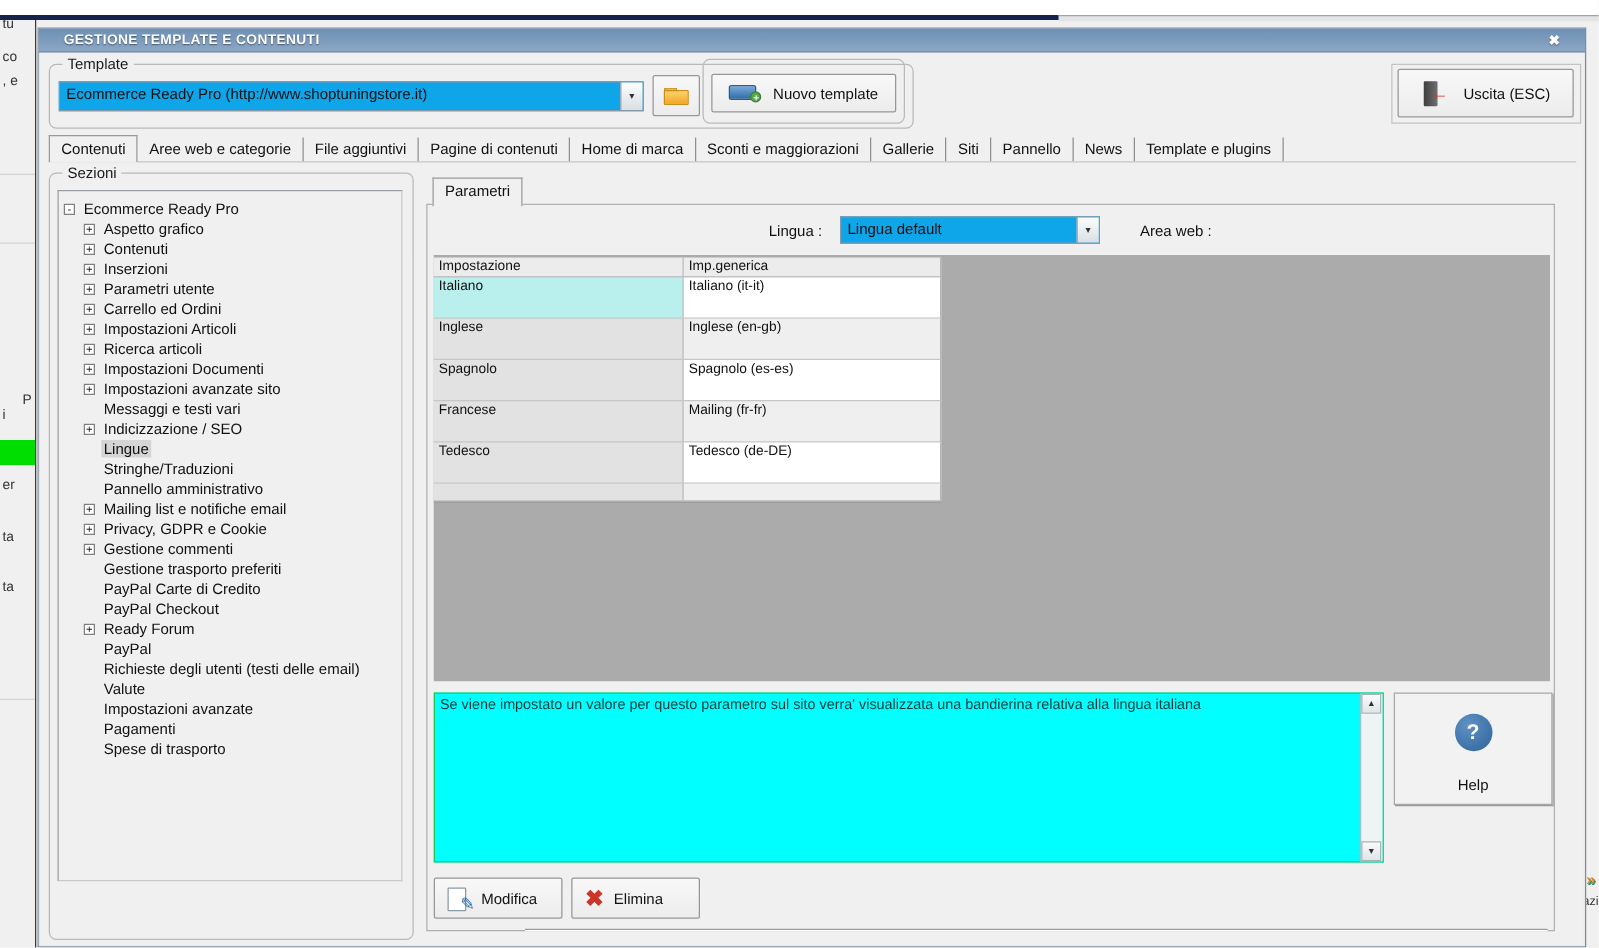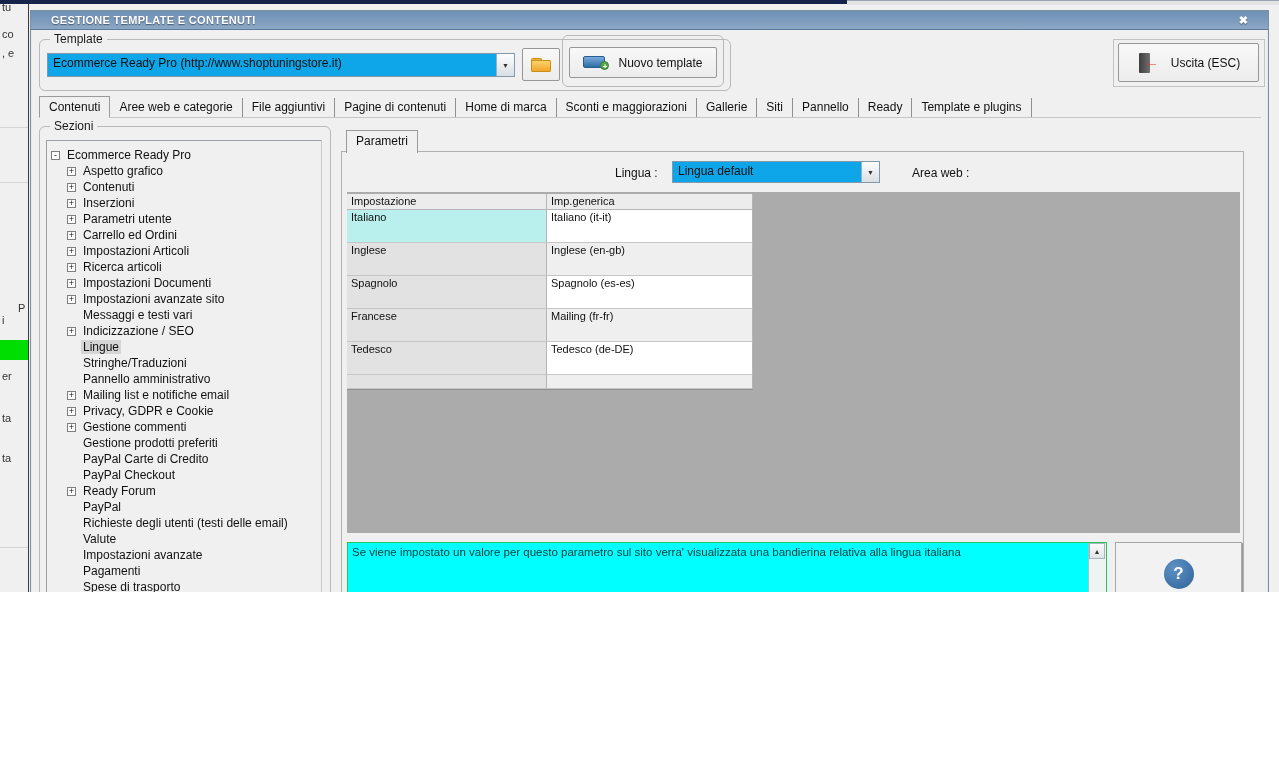--- a/index.html
+++ b/index.html
@@ -1,18 +1,18 @@
 <!DOCTYPE html>
 <html><head>
 <meta charset="utf-8">
 <style>
   html,body { margin:0; padding:0; }
   .screen {
-    position:relative; width:1279px; height:592px; overflow:hidden;
-    background:#f0f0f0; font-family:"Liberation Sans", sans-serif; color:#111;
+    position:relative; width:1279px; height:746px; overflow:hidden;
+    background:#f0f0f0; font-family:"Liberation Sans", sans-serif; color:#111;margin-top:12px;
     -webkit-font-smoothing:antialiased;
   }
   
   .navy-top { position:absolute; left:0; top:0; width:847px; height:4px; background:#16234d; }
   .navy-top-right { position:absolute; left:847px; top:0; width:432px; height:4px; background:#e4e4e4; border-top:1px solid #9aa4b4; }
   .navy-bottom { position:absolute; left:0; top:750px; width:1279px; height:8px; background:#16234d; }
   .bg-vline { position:absolute; left:28px; top:4px; width:1px; height:746px; background:#3a3a3a; }
   .bg-frag { position:absolute; left:0; font-size:11px; color:#333; white-space:nowrap; }
   .bg-hline { position:absolute; left:0; width:28px; height:0; border-top:1px solid #d4d4d4; }
   .bg-green { position:absolute; left:0; top:340px; width:28px; height:20px; background:#00dd00; }
@@ -203,21 +203,21 @@
       <div class="tabbar" id="tabbar">
           <div class="tab active">Contenuti</div>
           <div class="tab">Aree web e categorie</div>
           <div class="tab">File aggiuntivi</div>
           <div class="tab">Pagine di contenuti</div>
           <div class="tab">Home di marca</div>
           <div class="tab">Sconti e maggiorazioni</div>
           <div class="tab">Gallerie</div>
           <div class="tab">Siti</div>
           <div class="tab">Pannello</div>
-          <div class="tab">Ready</div>
+          <div class="tab">News</div>
           <div class="tab">Template e plugins</div>
         </div>
 
       <div class="groupbox" style="left:7px; top:95px; width:290px; height:612px;">
         <span class="gb-label">Sezioni</span>
         <div class="tree-box" id="tree">
             <div class="tree-row" style="padding-left: 4px;">
               <div class="expander">-</div>
               <div class="tree-label">Ecommerce Ready Pro</div>
             </div>
@@ -284,21 +284,21 @@
             <div class="tree-row" style="padding-left: 20px;">
               <div class="expander">+</div>
               <div class="tree-label">Privacy, GDPR e Cookie</div>
             </div>
             <div class="tree-row" style="padding-left: 20px;">
               <div class="expander">+</div>
               <div class="tree-label">Gestione commenti</div>
             </div>
             <div class="tree-row" style="padding-left: 20px;">
               <div class="expander-spacer"></div>
-              <div class="tree-label">Gestione prodotti preferiti</div>
+              <div class="tree-label">Gestione trasporto preferiti</div>
             </div>
             <div class="tree-row" style="padding-left: 20px;">
               <div class="expander-spacer"></div>
               <div class="tree-label">PayPal Carte di Credito</div>
             </div>
             <div class="tree-row" style="padding-left: 20px;">
               <div class="expander-spacer"></div>
               <div class="tree-label">PayPal Checkout</div>
             </div>
             <div class="tree-row" style="padding-left: 20px;">

